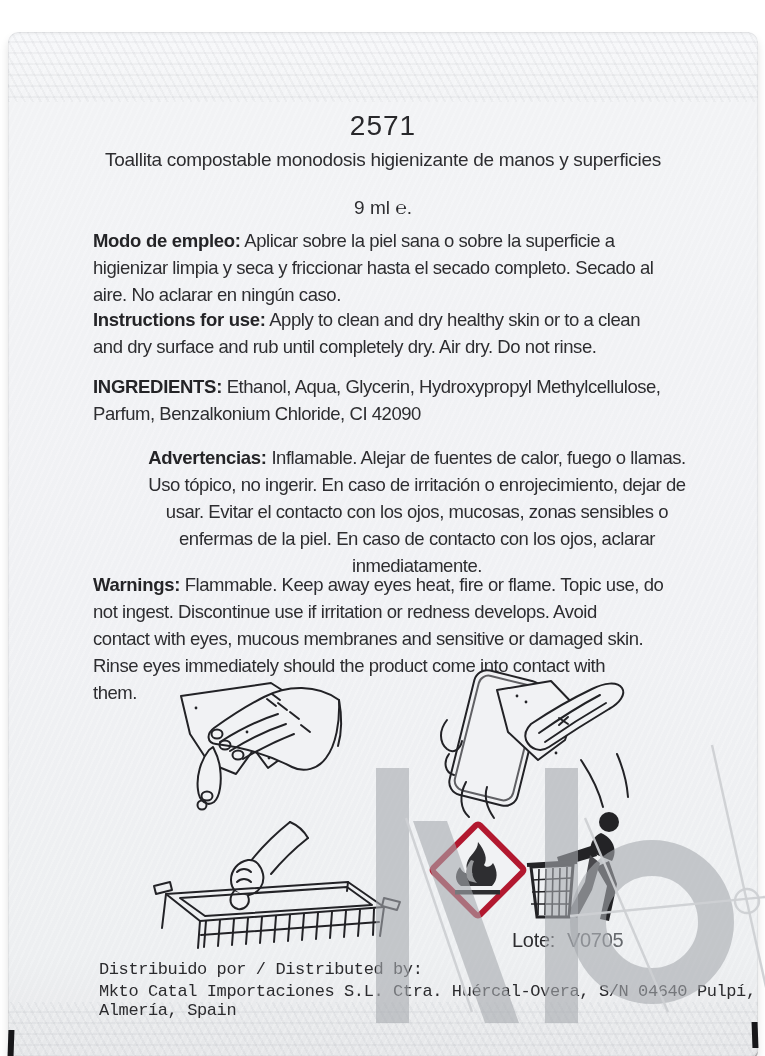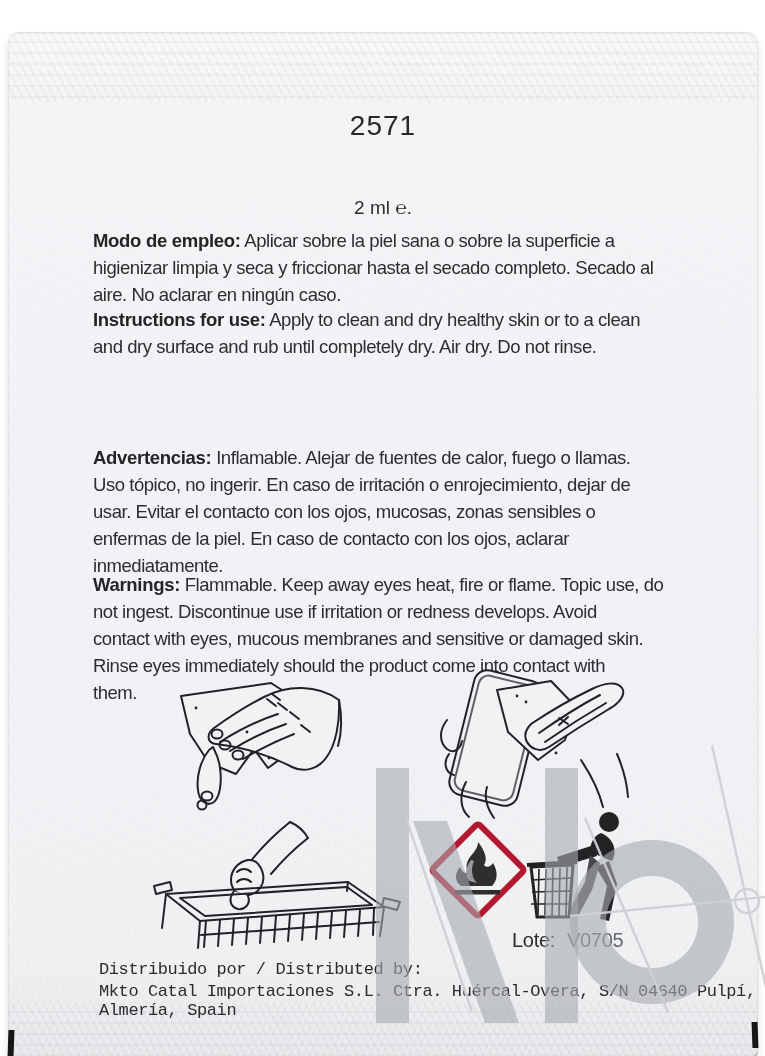--- a/index.html
+++ b/index.html
@@ -38,21 +38,21 @@
 
   .para{
     position:absolute;left:85px;width:648px;margin:0;
     font-size:18.5px;line-height:27px;letter-spacing:-0.45px;
     white-space:pre-line;color:#2d2d30;
   }
   .para b{letter-spacing:-0.3px;color:#242427;}
   #usage-es{top:195px;}
   #usage-en{top:274px;}
   #ingredients{top:341px;}
-  #warnings-es{top:412px;}
+  #warnings-es{top:412px;text-align:center;}
   #warnings-en{top:539px;}
 
   .illus{position:absolute;}
   #illus-hands{left:143px;top:638px;}
   #illus-device{left:423px;top:630px;}
   #illus-bin{left:136px;top:766px;}
   #flammable{left:416px;top:784px;}
   #tidyman{left:515px;top:773px;}
 
   #lote{position:absolute;left:504px;top:897px;margin:0;font-size:20px;letter-spacing:-0.3px;}
@@ -69,29 +69,32 @@
 </head>
 <body>
 
 <div class="packet">
   <div class="crimp top"></div>
   <div class="crimp bottom"></div>
   <div class="tick left"></div>
   <div class="tick right"></div>
 
   <p class="t-center" id="code">2571</p>
-  <p class="t-center" id="volume">2 ml ℮.</p>
+  <p class="t-center" id="title-es">Toallita compostable monodosis higienizante de manos y superficies</p>
+  <p class="t-center" id="volume">9 ml ℮.</p>
 
   <p class="para" id="usage-en"><b>Instructions for use:</b><span> Apply to clean and dry healthy skin or to a clean
 and dry surface and rub until completely dry. Air dry. Do not rinse.</span></p>
 
   <p class="para" id="usage-es"><b>Modo de empleo:</b><span> Aplicar sobre la piel sana o sobre la superficie a
 higienizar limpia y seca y friccionar hasta el secado completo. Secado al
 aire. No aclarar en ningún caso.</span></p>
 
+  <p class="para" id="ingredients"><b>INGREDIENTS:</b><span> Ethanol,  Aqua,  Glycerin,  Hydroxypropyl  Methylcellulose,
+Parfum, Benzalkonium Chloride, CI 42090</span></p>
 
   <p class="para" id="warnings-es"><b>Advertencias:</b><span> Inflamable. Alejar de fuentes de calor, fuego o llamas.
 Uso tópico, no ingerir. En caso de irritación o enrojecimiento, dejar de
 usar. Evitar el contacto con los ojos, mucosas, zonas sensibles o
 enfermas de la piel. En caso de contacto con los ojos, aclarar
 inmediatamente.</span></p>
 
   <p class="para" id="warnings-en"><b>Warnings:</b><span> Flammable. Keep away eyes heat, fire or flame. Topic use, do
 not ingest. Discontinue use if irritation or redness develops. Avoid
 contact with eyes, mucous membranes and sensitive or damaged skin.

